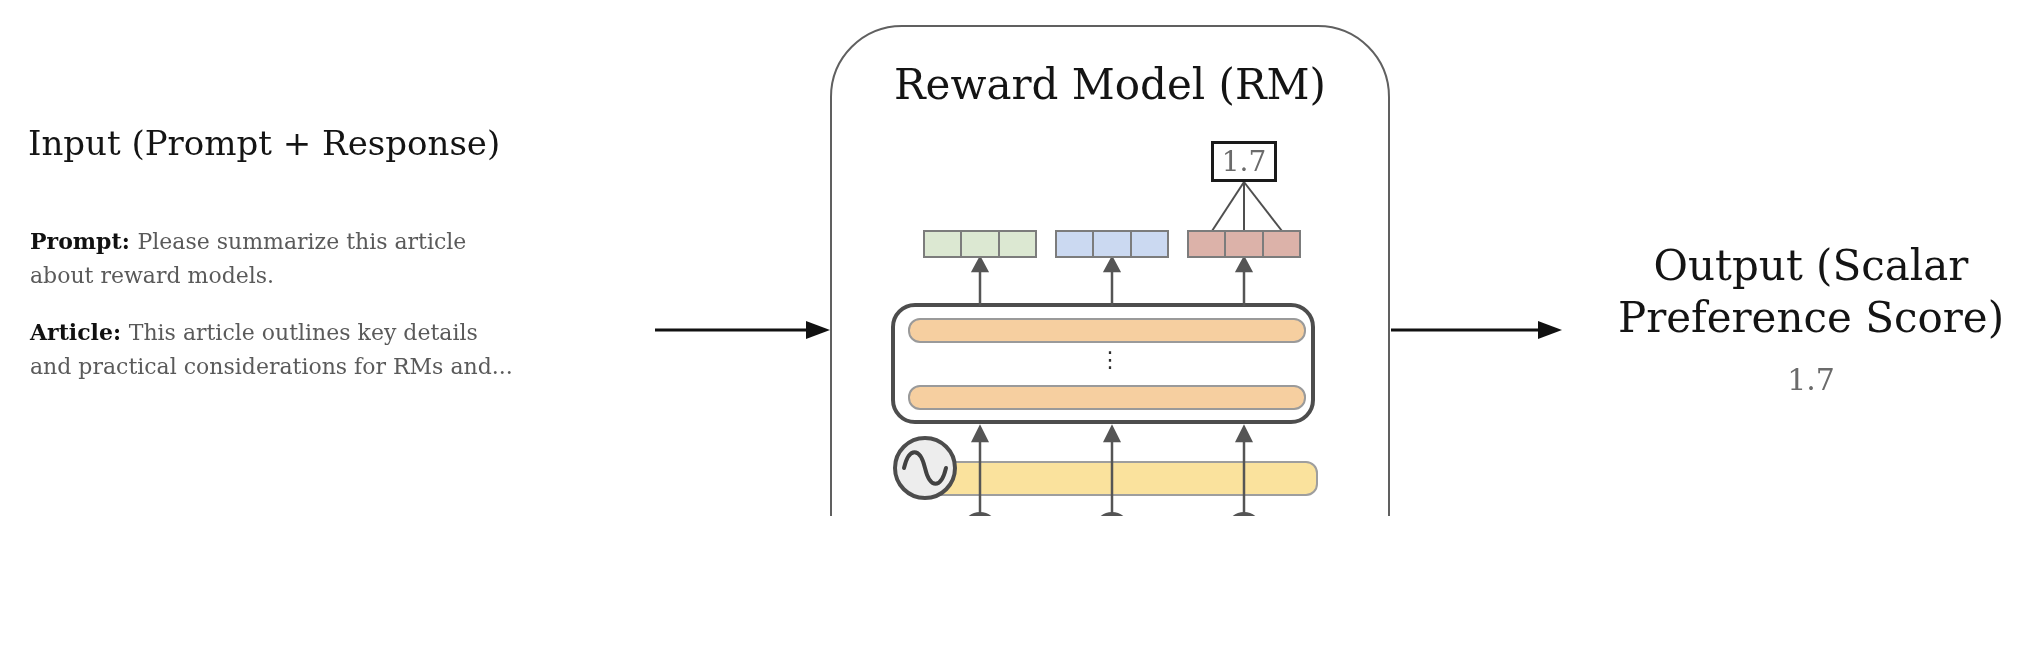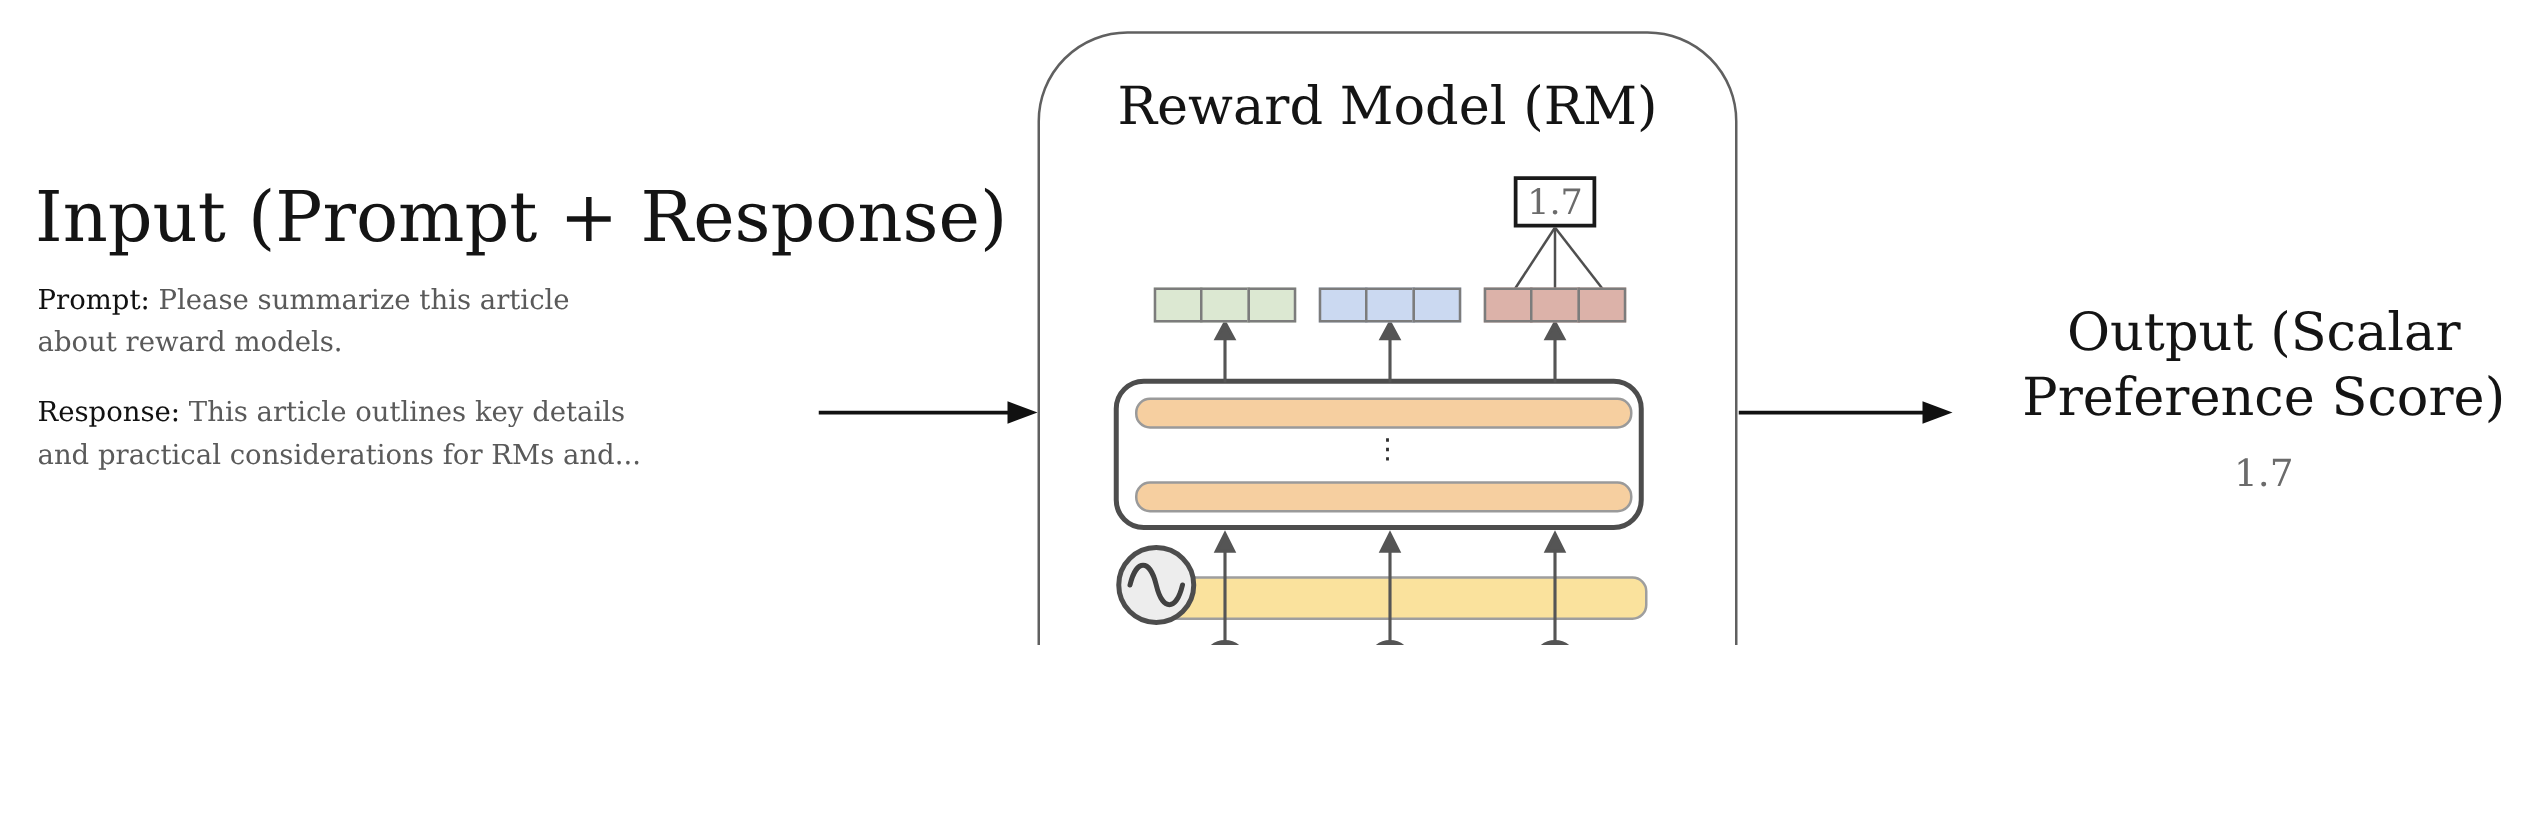--- a/index.html
+++ b/index.html
@@ -9,29 +9,29 @@
     width: 2020px;
     height: 516px;
     background: #ffffff;
     overflow: hidden;
     font-family: "DejaVu Serif", "Liberation Serif", serif;
   }
   .abs { position: absolute; }
 
   
   .input-title {
-    left: 28px; top: 142px;
-    font-size: 56px; color: #141414; white-space: nowrap;
+    left: 28px; top: 123px;
+    font-size: 34px; color: #141414; white-space: nowrap;
   }
   .input-body {
     left: 30px; top: 224px; width: 486px;
     font-size: 22px; line-height: 1.55; color: #5a5a5a;
   }
   .input-body p { margin-bottom: 22px; }
-  .input-body strong { color: #111111; font-weight: normal; }
+  .input-body strong { color: #111111; font-weight: bold; }
 
   
   .big-box {
     left: 830px; top: 25px; width: 560px; height: 607px;
     border: 2.5px solid #606060; border-radius: 72px; background: #ffffff;
   }
   .rm-title {
     left: 830px; top: 60px; width: 560px;
     text-align: center; font-size: 42px; color: #141414;
   }
@@ -188,19 +188,19 @@
     <div class="cell" style="background-color: rgb(220, 178, 169);"></div>
       <div class="cell" style="background-color: rgb(220, 178, 169);"></div>
       <div class="cell" style="background-color: rgb(220, 178, 169);"></div>
   </div>
 
   <div class="abs score-box">1.7</div>
 
   <div class="abs input-title">Input (Prompt + Response)</div>
   <div class="abs input-body">
     <p><strong>Prompt: </strong><span>Please summarize this article about reward models.</span></p>
-    <p><strong>Response: </strong><span>This article outlines key details and practical considerations for RMs and...</span></p>
+    <p><strong>Article: </strong><span>This article outlines key details and practical considerations for RMs and...</span></p>
   </div>
 
   <div class="abs output-title">Output (Scalar Preference Score)</div>
   <div class="abs output-score">1.7</div>
 
 </div>
 
 </body></html>

